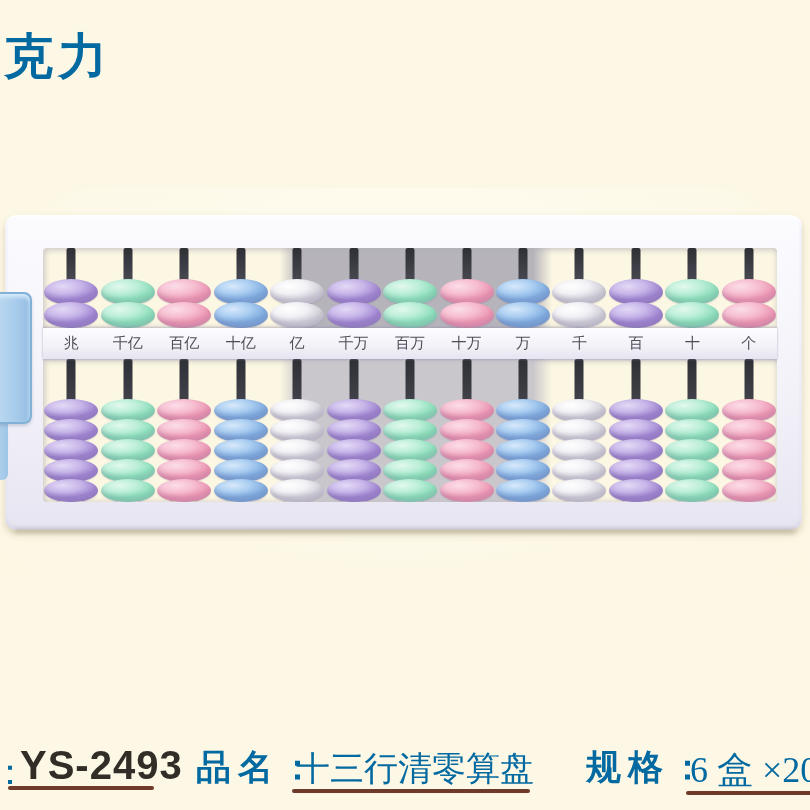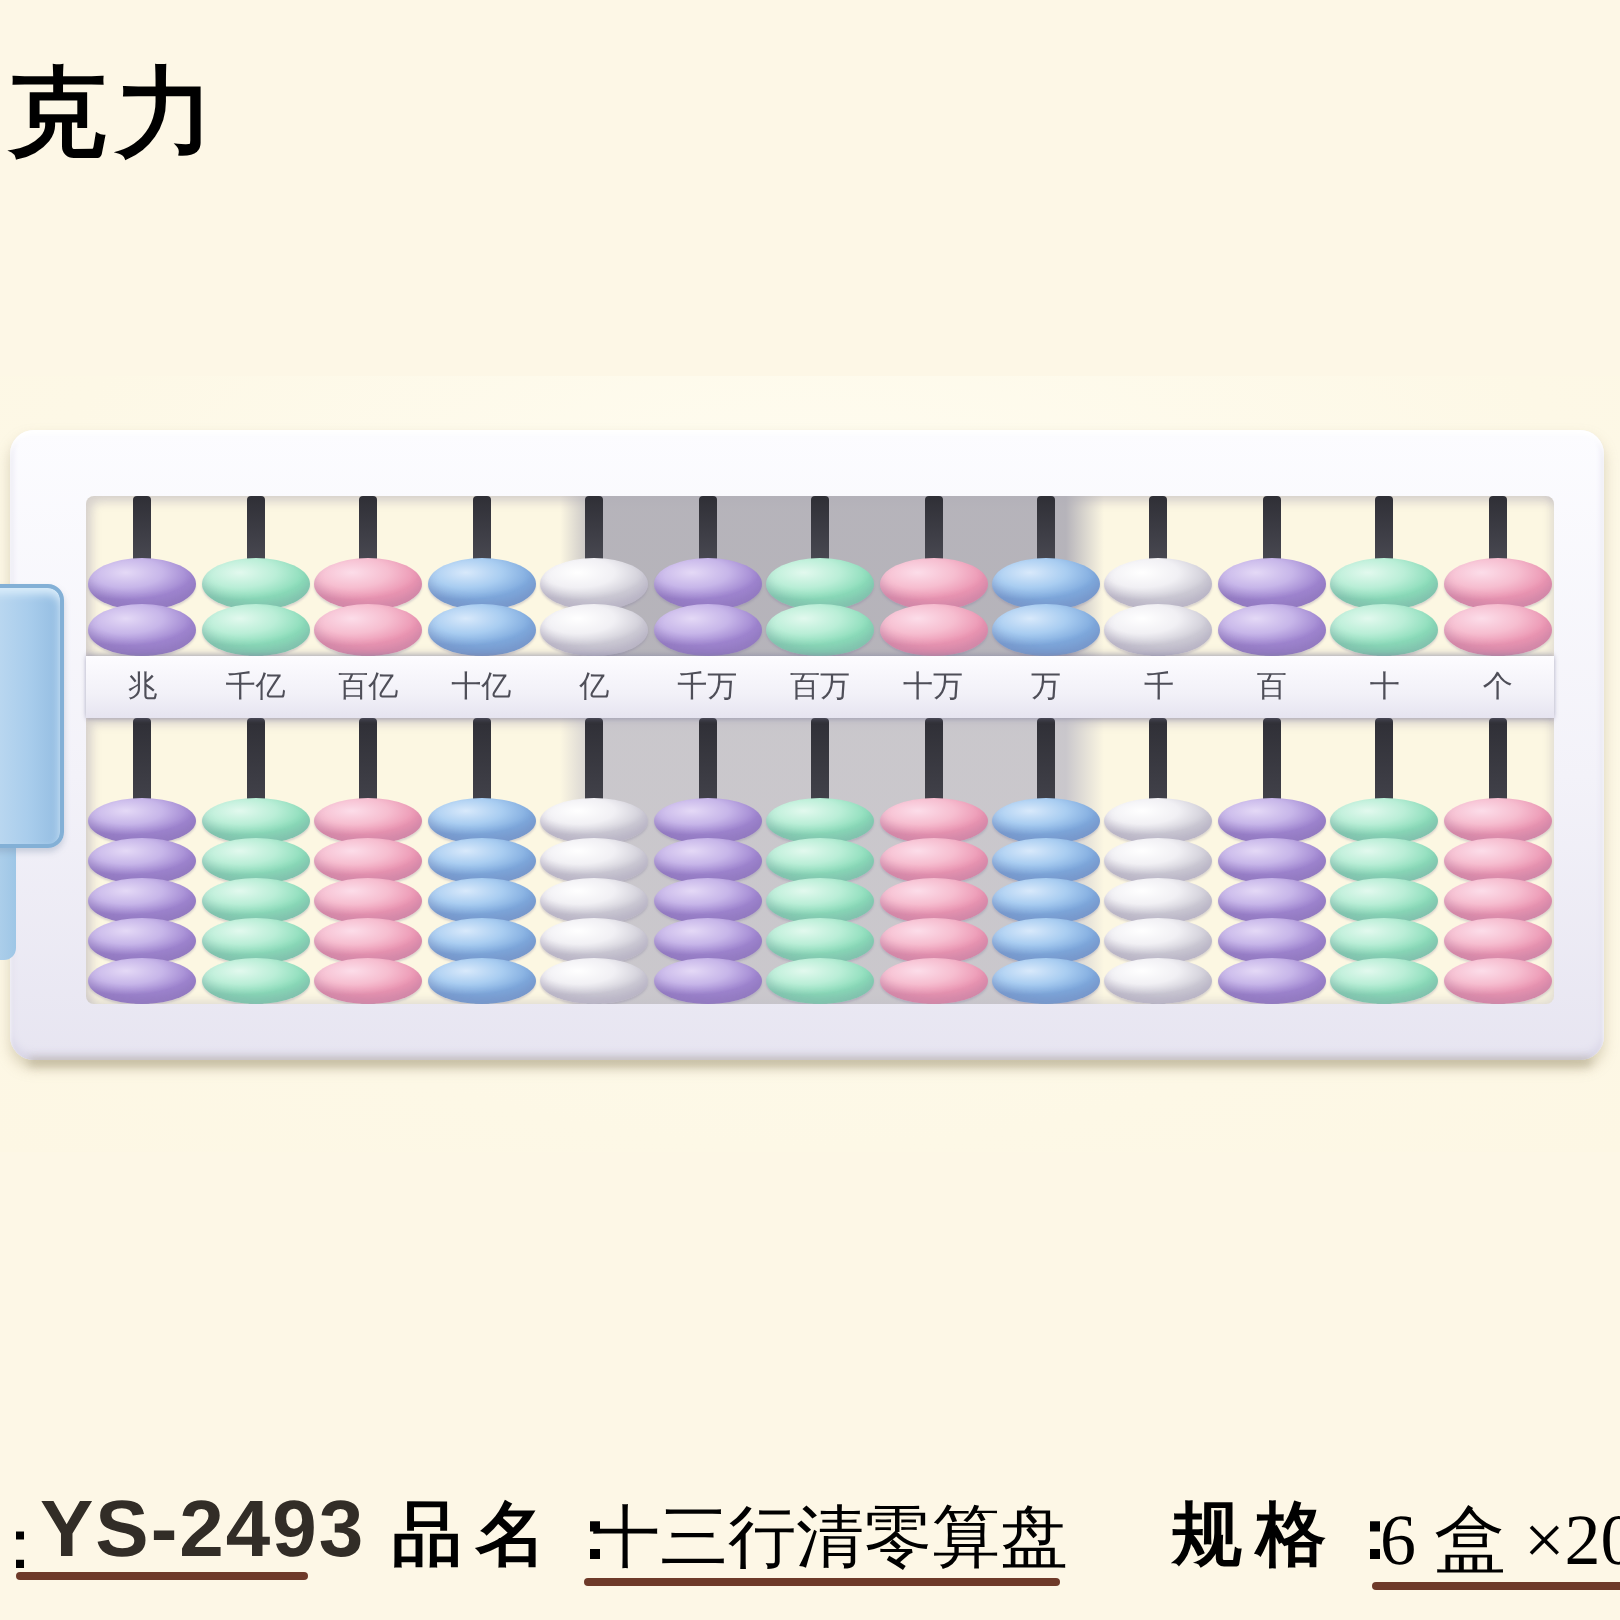--- a/index.html
+++ b/index.html
@@ -80,21 +80,21 @@
   .clear-btn-tail{
     position:absolute;left:-10px;top:418px;width:18px;height:62px;z-index:1;
     background:linear-gradient(90deg,#bcd8ef,#9ec6e6);
     border-radius:0 0 6px 0;
   }
   .abacus-shadow{
     position:absolute;left:14px;top:529px;width:782px;height:4px;
     background:rgba(150,140,105,.4);filter:blur(2px);border-radius:2px;
   }
   
-  .cap{position:absolute;color:#000000;white-space:nowrap;}
+  .cap{position:absolute;color:#0369a1;white-space:nowrap;}
   .cap-serif{font-family:"Liberation Serif","DejaVu Serif",serif;}
   .model-colon{font-size:36px;font-family:"Liberation Serif","DejaVu Serif",serif;}
   .model-code{font-size:40px;font-weight:700;letter-spacing:1px;font-family:"Liberation Sans",sans-serif;color:#322d27;}
   .zh-label{font-size:35px;font-weight:600;letter-spacing:7px;}
   .zh-value{font-size:34px;font-weight:500;letter-spacing:0px;}
   .underline{position:absolute;height:4px;background:#6e3a29;border-radius:2px;}
 </style>
 </head>
 <body>
 

